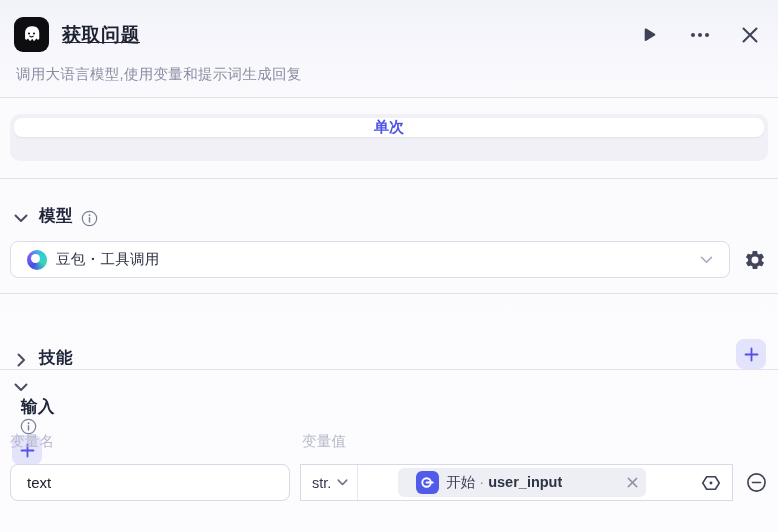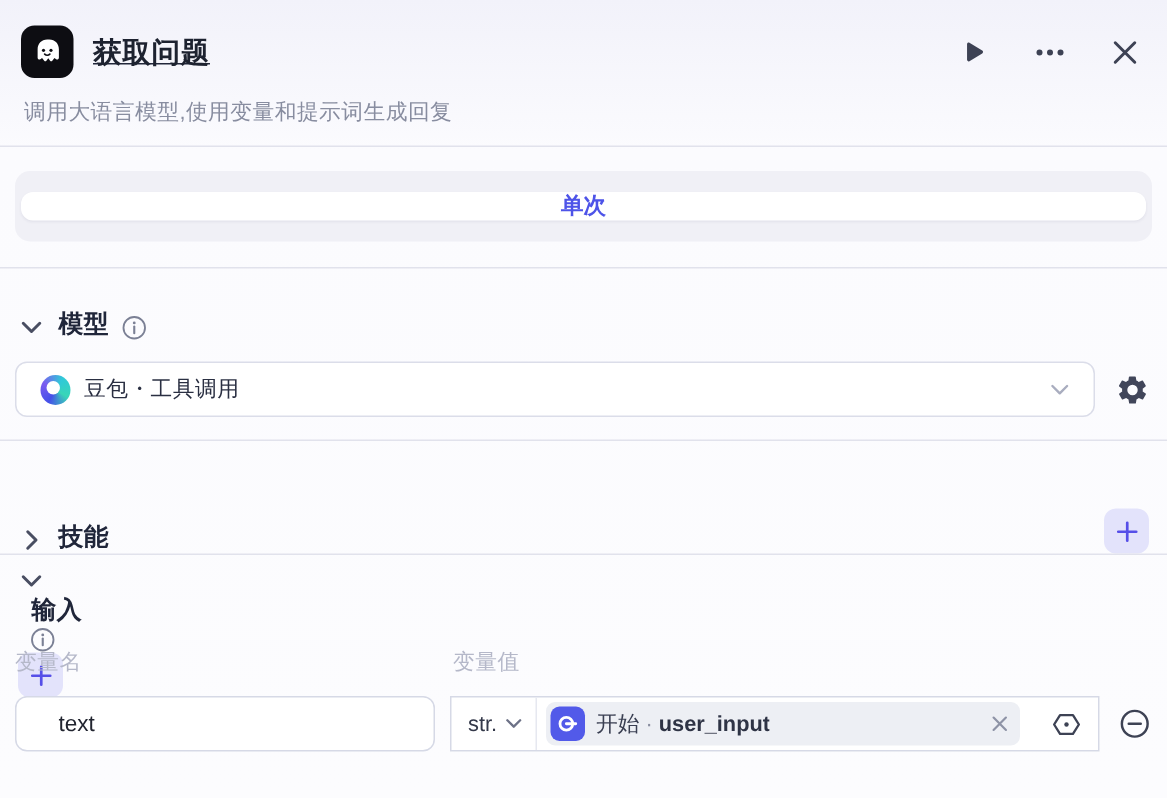--- a/index.html
+++ b/index.html
@@ -26,21 +26,21 @@
   .hdr-sp{ flex:1; }
   .hbtn{ background:none;border:none;cursor:pointer;display:flex;align-items:center;justify-content:center;
          width:28px;height:28px;color:#3d4254; }
   .hbtn + .hbtn{ margin-left:22px; }
   .hdr-sub{ margin:13px 0 0 2px;font-size:14.5px;color:#888da0;letter-spacing:.3px;padding-bottom:13px; }
   .divider{ height:1px;background:#e1e2ec;width:100%;flex:0 0 auto; }
   
   .tabs-wrap{ padding:16px 10px 17px 10px; }
   .tabs{
     background:#f0f0f6;border-radius:10px;height:47px;padding:4px;
-    display:flex;align-items:center;
+    display:flex;align-items:flex-start;
   }
   .tab{
     flex:1;display:flex;align-items:center;justify-content:center;
     font-size:15px;border-radius:8px;cursor:pointer;color:#2e3347;font-weight:500;
   }
   .tab.active{ background:#ffffff;color:#4d53e8;font-weight:600;box-shadow:0 1px 2px rgba(40,45,80,.07); }
   
   .sec{ padding:0 10px; }
   .sec-head{ display:flex;align-items:flex-end;padding:14px 2px 0 2px;height:48px; }
   .chev{ color:#494e62;display:flex;align-items:center;justify-content:center;width:18px;height:18px;cursor:pointer;flex:0 0 auto; }
@@ -73,33 +73,33 @@
   
   .skills-row{ display:flex;align-items:flex-end;height:75px;padding:0 2px; }
   
   .in-head{ display:flex;align-items:flex-start;height:52px;padding:8px 2px 0 2px;flex-direction:column; }
   .col-labels{ display:flex;margin-top:10px;padding:0 0;gap:12px; }
   .col-label{ font-size:14.5px;color:#b5b8c9;letter-spacing:.3px; }
   .col-label.first{ width:280px; }
   .var-row{ display:flex;align-items:center;margin-top:13px; }
   .name-input{
     width:280px;height:37px;border:1px solid #d6d9e6;border-radius:8px;background:#fff;
-    font-size:15px;color:#21242f;padding:0 28px;outline:none;
+    font-size:15px;color:#21242f;padding:0 16px;outline:none;
     font-family:"Liberation Sans","DejaVu Sans",sans-serif;
   }
   .value-group{
     flex:1;margin-left:10px;height:37px;border:1px solid #d6d9e6;border-radius:0;background:#fff;
-    display:flex;align-items:center;overflow:hidden;
+    display:flex;align-items:center;overflow:hidden;gap:34px;
   }
   .type-seg{ display:flex;align-items:center;padding:0 9px 0 11px;height:100%;border-right:1px solid #e6e8f0;cursor:pointer; }
   .type-label{ font-size:14.5px;color:#333849; }
   .type-chev{ color:#6d7287;margin-left:6px;display:flex;align-items:center; }
   .ref-tag{
     flex:1;display:flex;align-items:center;background:#edeff4;border-radius:6px;
-    height:29px;margin:0 18px 0 6px;padding:0 8px 0 3px;min-width:0;
+    height:29px;margin:0 18px 0 6px;padding:0 8px 0 18px;min-width:0;
   }
   .start-icon{
     width:23px;height:23px;border-radius:6px;background:#525ae9;flex:0 0 auto;
     display:flex;align-items:center;justify-content:center;
   }
   .ref-text{ margin-left:7px;font-size:14.5px;color:#3a3f52;white-space:nowrap;overflow:hidden; }
   .ref-node{ color:#3a3f52; }
   .ref-sep{ color:#8a8ea0;margin:0 4px; }
   .ref-var{ font-weight:700;color:#2e3345; }
   .tag-sp{ flex:1; }

